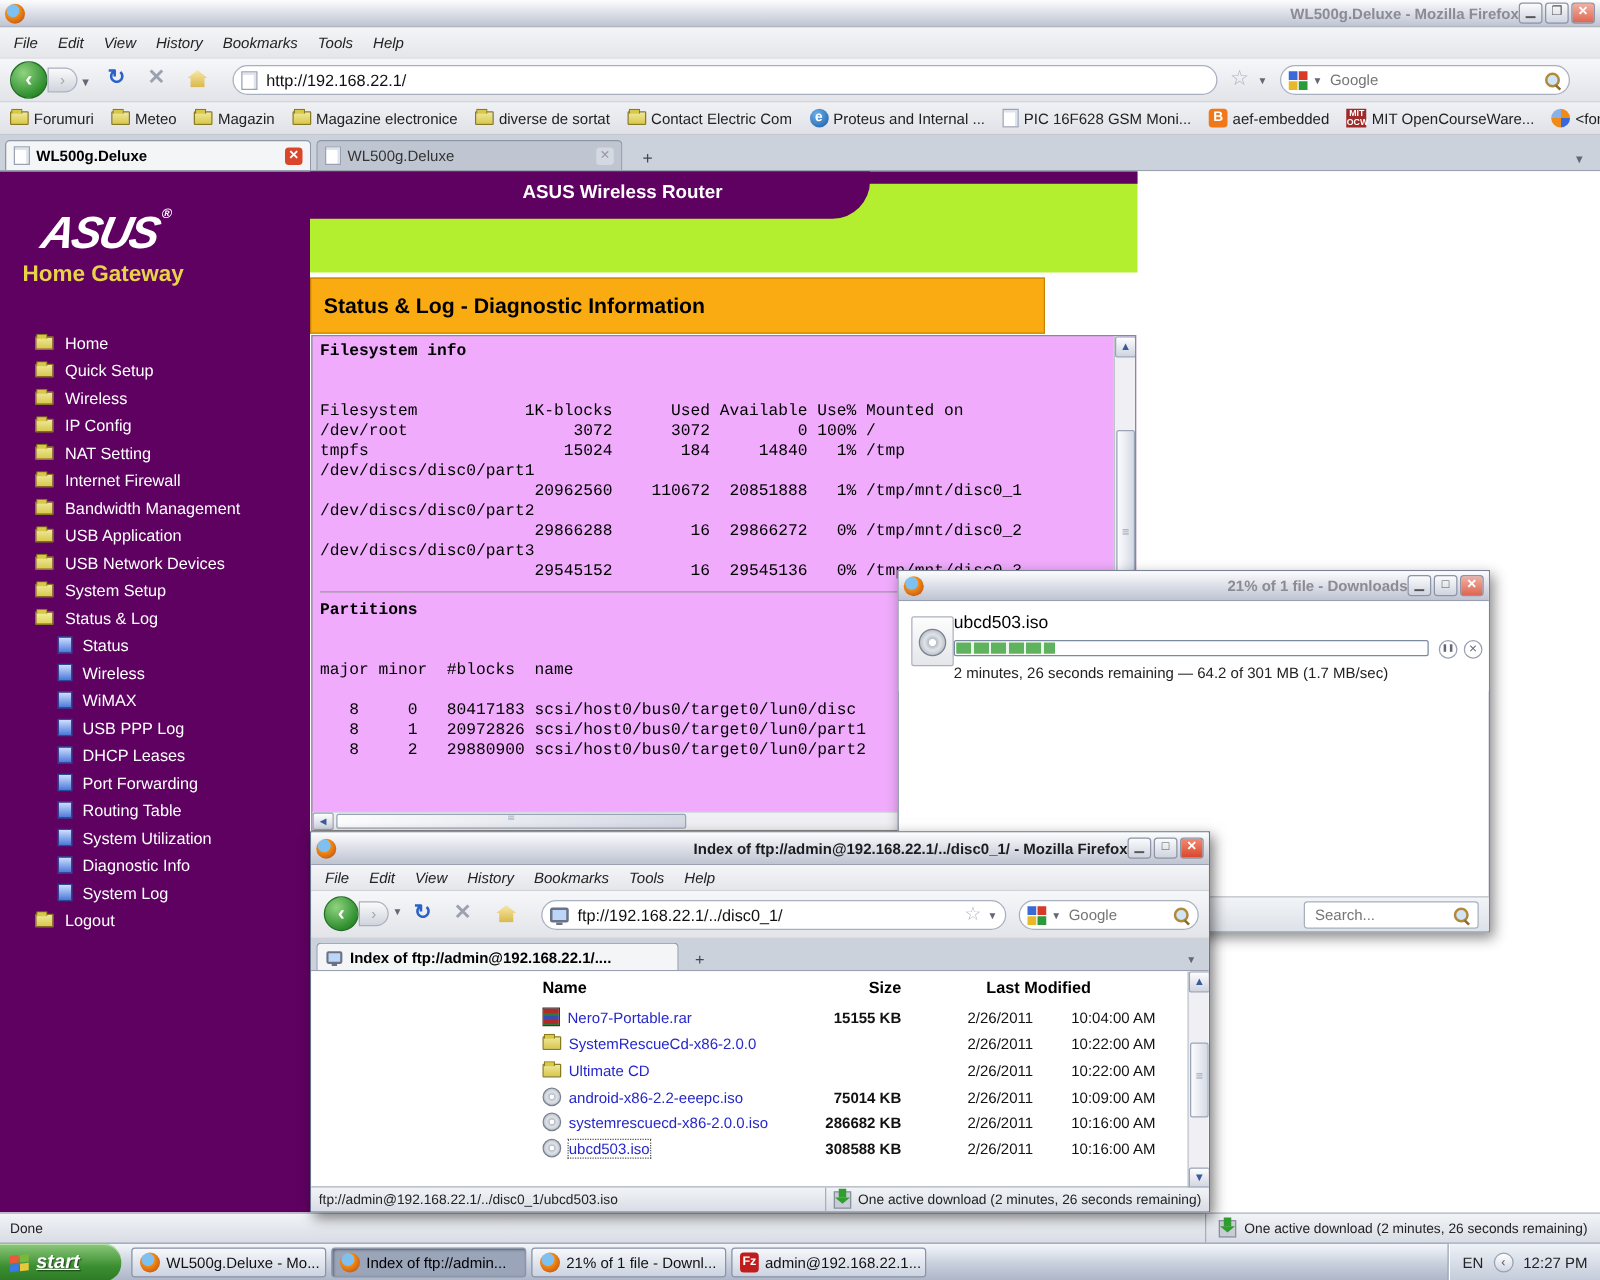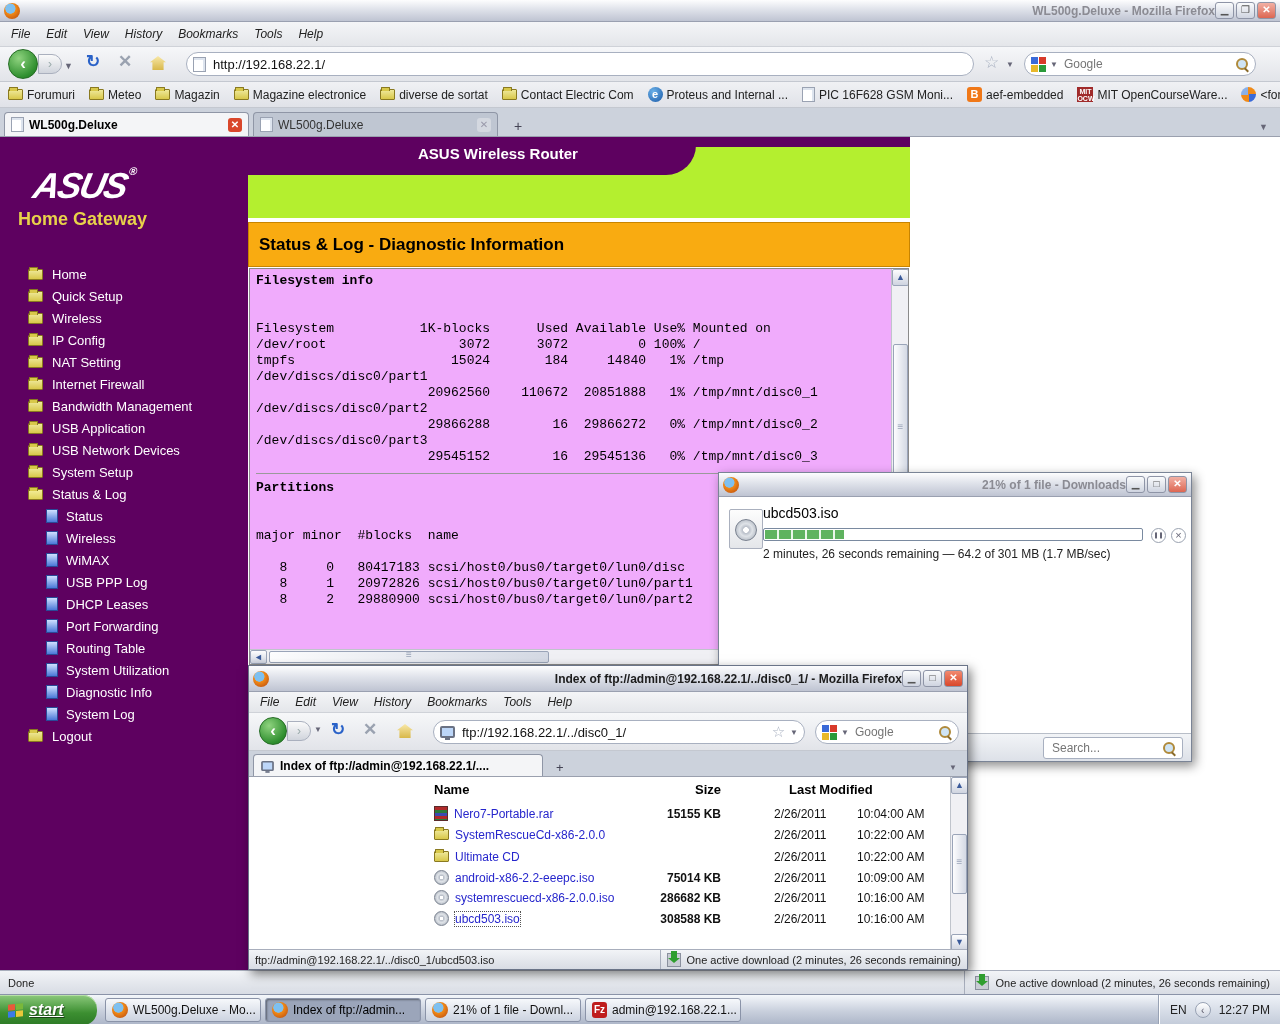--- a/index.html
+++ b/index.html
@@ -285,21 +285,21 @@
               <span>Logout</span>
             </div>
         </div>
       </div>
 
       <div class="abs" style="left:248px;top:0;width:662px;height:81px;background:#b4ef2f;">
         <div class="abs" style="left:0;top:0;width:662px;height:10px;background:#5e0160;"></div>
         <div class="abs" style="left:0;top:0;width:448px;height:38px;background:#5e0160;border-radius:0 0 30px 0;"></div>
         <div class="abs" style="left:120px;top:8px;width:260px;text-align:center;color:#fff;font-size:15px;font-weight:bold;">ASUS Wireless Router</div>
       </div>
-      <div class="abs" style="left:248px;top:85px;width:662px;height:45px;background:#f9ab11;border:1px solid #c88400;display:flex;align-items:center;">
+      <div class="abs" style="left:248px;top:85px;width:588px;height:45px;background:#f9ab11;border:1px solid #c88400;display:flex;align-items:center;">
         <span style="font-size:17px;font-weight:bold;color:#000;padding-left:10px;">Status &amp; Log - Diagnostic Information</span>
       </div>
 
       <div class="abs" style="left:249px;top:131px;width:660px;height:397px;border:1px solid #8a8a8a;background:#f0abfc;overflow:hidden;">
         <div class="abs" style="left:6px;top:4px;right:24px;">
           <pre><b>Filesystem info</b><span>
 
 
 Filesystem           1K-blocks      Used Available Use% Mounted on
 /dev/root                 3072      3072         0 100% /
@@ -336,21 +336,21 @@
 
     <div class="statusbar abs" style="left:0;top:970px;width:1280px;height:24px;">
       <span style="padding-left:8px;flex:1;">Done</span>
       <span style="display:flex;align-items:center;gap:6px;border-left:1px solid #a8aebc;padding:0 10px;height:100%;">
         <span class="ic ic-dl"></span>
         <span>One active download (2 minutes, 26 seconds remaining)</span>
       </span>
     </div>
   </div>
 
-  <div class="abs" style="left:718px;top:472px;width:474px;height:290px;background:#fff;border:1px solid #7a8496;box-shadow:3px 4px 10px rgba(0,0,0,.45);">
+  <div class="abs" style="left:718px;top:456px;width:474px;height:290px;background:#fff;border:1px solid #7a8496;box-shadow:3px 4px 10px rgba(0,0,0,.45);">
     <div class="titlebar" style="height:24px;">
       <span class="ic ic-ff"></span>
       <span class="tt">21% of 1 file - Downloads</span>
       <span class="winbtns">
         <span class="wbtn">▁</span>
         <span class="wbtn">□</span>
         <span class="wbtn close">✕</span>
       </span>
     </div>
     <div class="abs" style="left:0;top:24px;width:472px;height:72px;background:#fff;">

